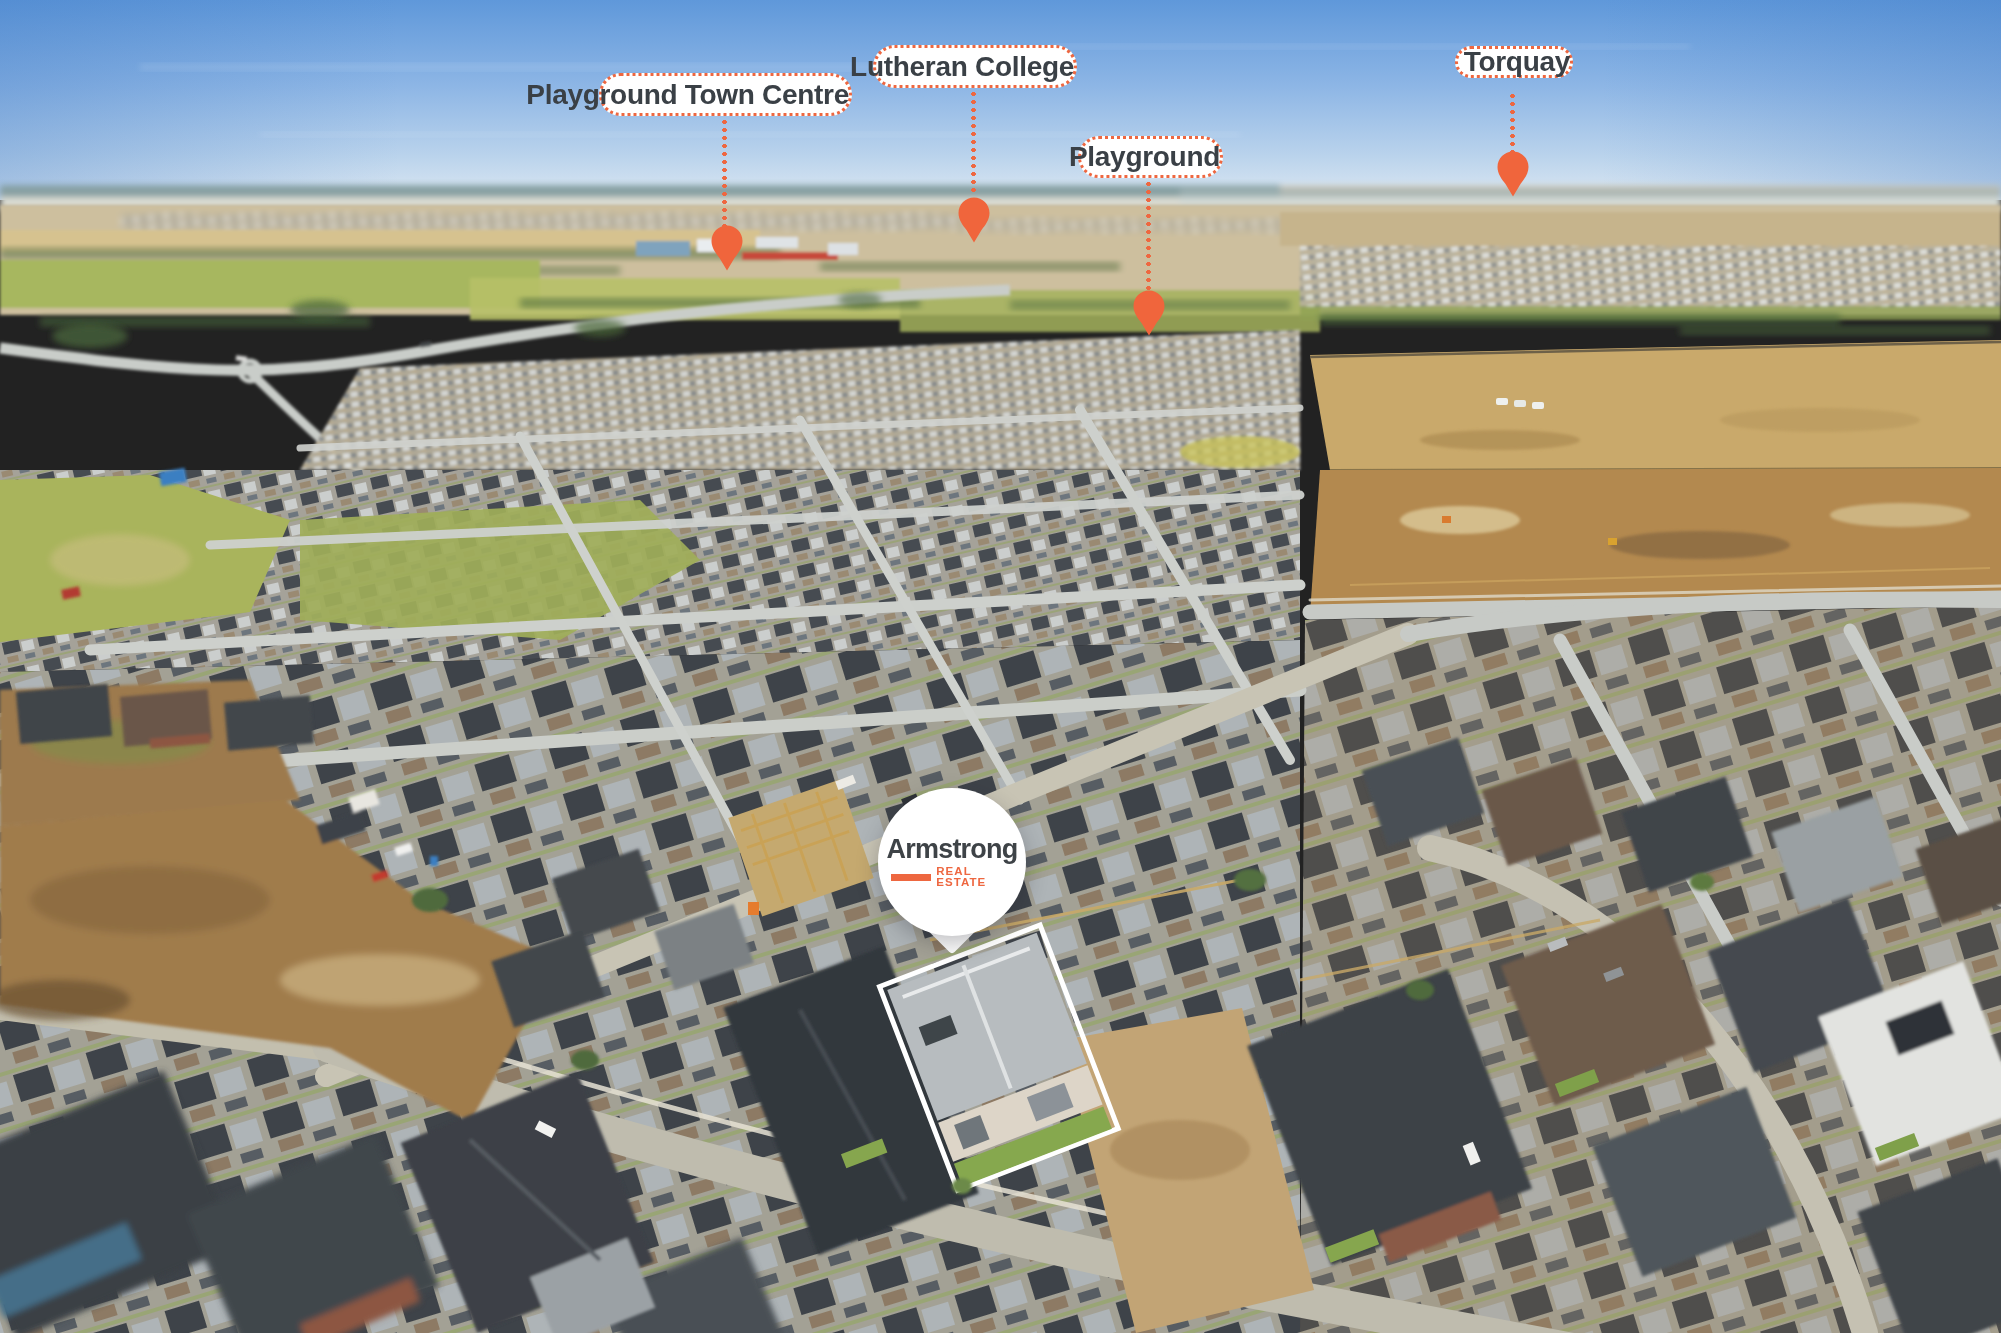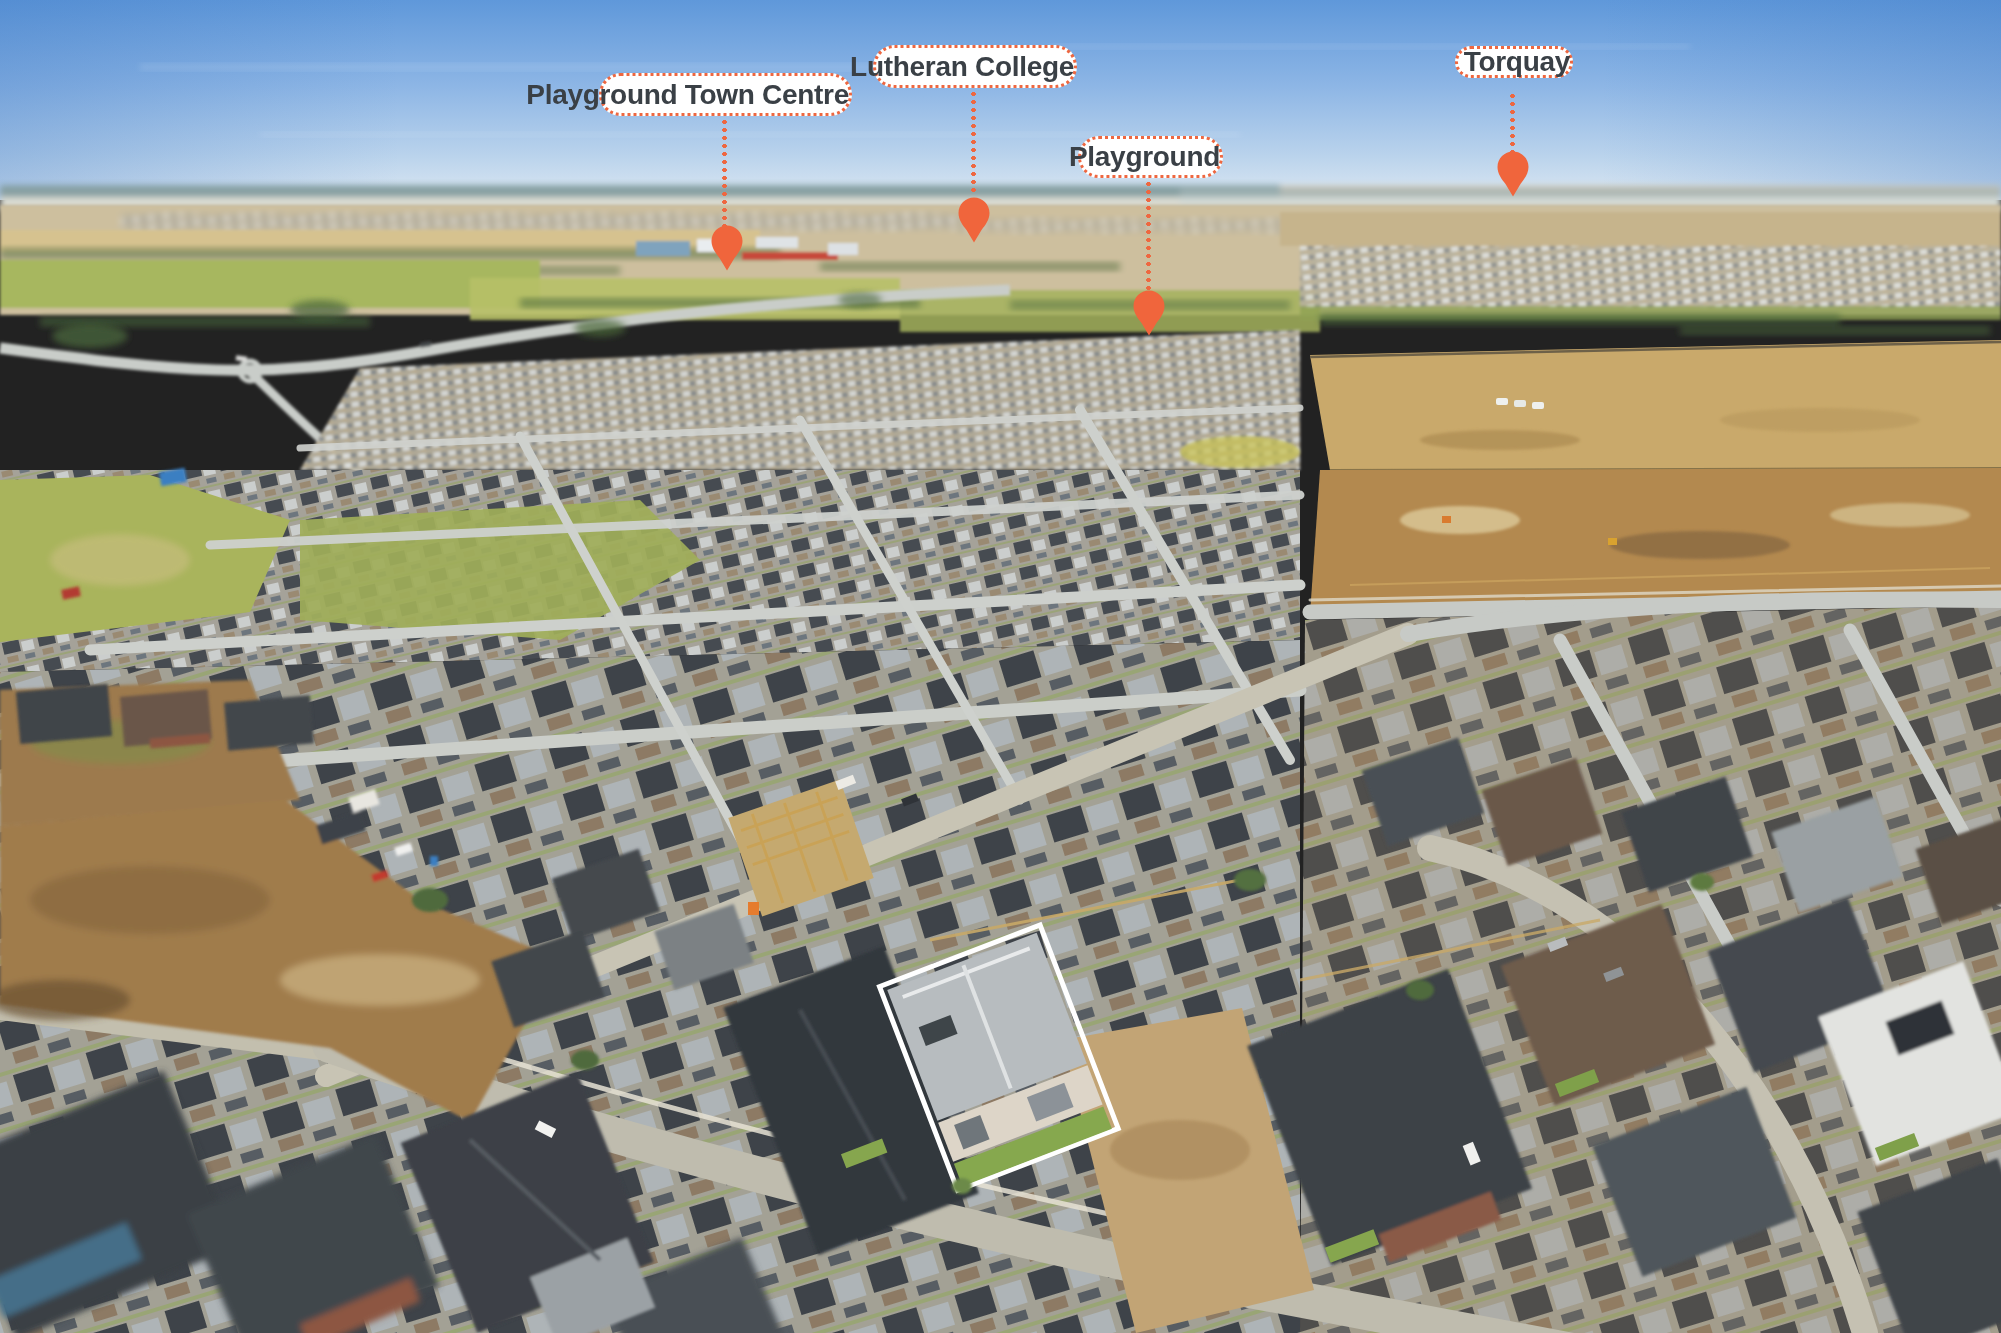--- a/index.html
+++ b/index.html
@@ -359,14 +359,24 @@
 <div class="callout">
   <div class="pill" style="left:1455px;top:46px;width:118px;height:32px;">
     <span>Torquay</span>
   </div>
   <div class="leader" style="left:1510px;top:92px;height:60px;"></div>
   <svg class="pin" style="left:1496px;top:150px;" width="34" height="48" viewBox="0 0 34 48">
     <path d="M17 1.5 C8.4 1.5 1.5 8.4 1.5 17 C1.5 23.5 5.5 29 9.5 34 L17 46.5 L24.5 34 C28.5 29 32.5 23.5 32.5 17 C32.5 8.4 25.6 1.5 17 1.5 Z" style="fill:var(--pin-fill)"></path>
   </svg>
 </div>
 
+<div class="logo-pin">
+  <div class="tail"></div>
+  <div class="balloon">
+    <div class="logo-brand">Armstrong</div>
+    <div class="logo-sub">
+      <span class="logo-bar"></span>
+      <span class="logo-tagline">REAL ESTATE</span>
+    </div>
+  </div>
+</div>
 
 </div>
 
 </body></html>

